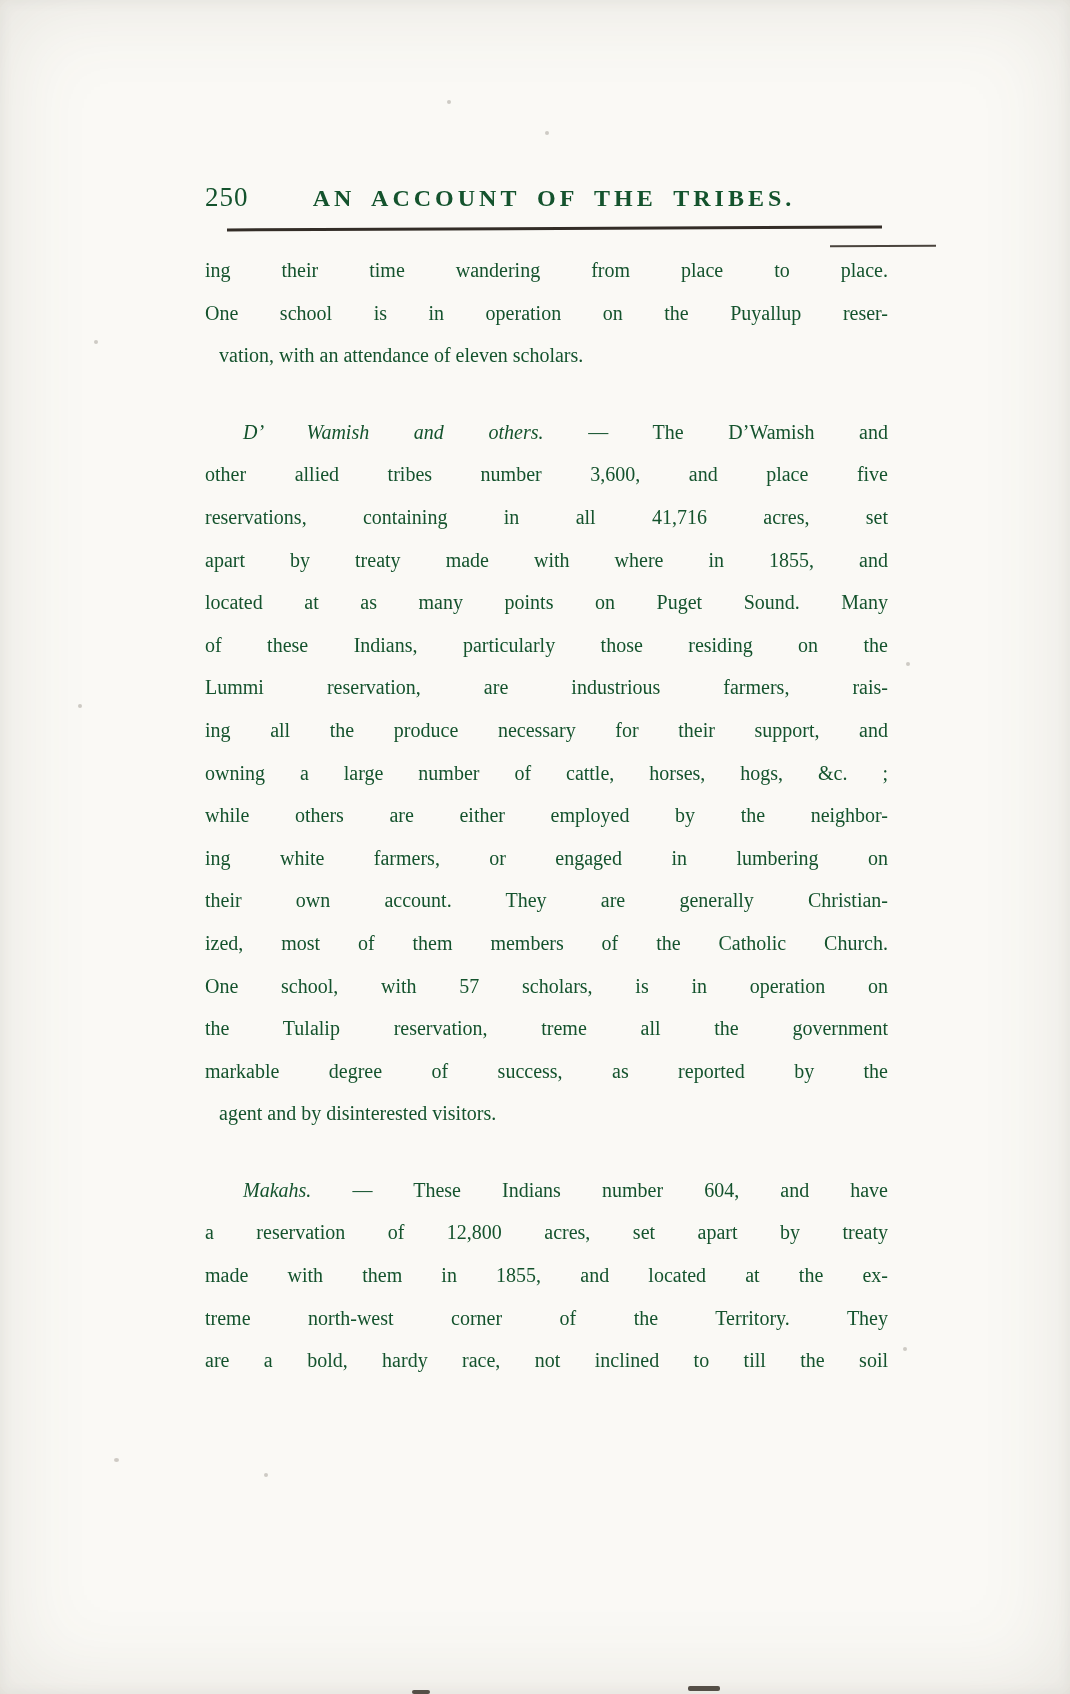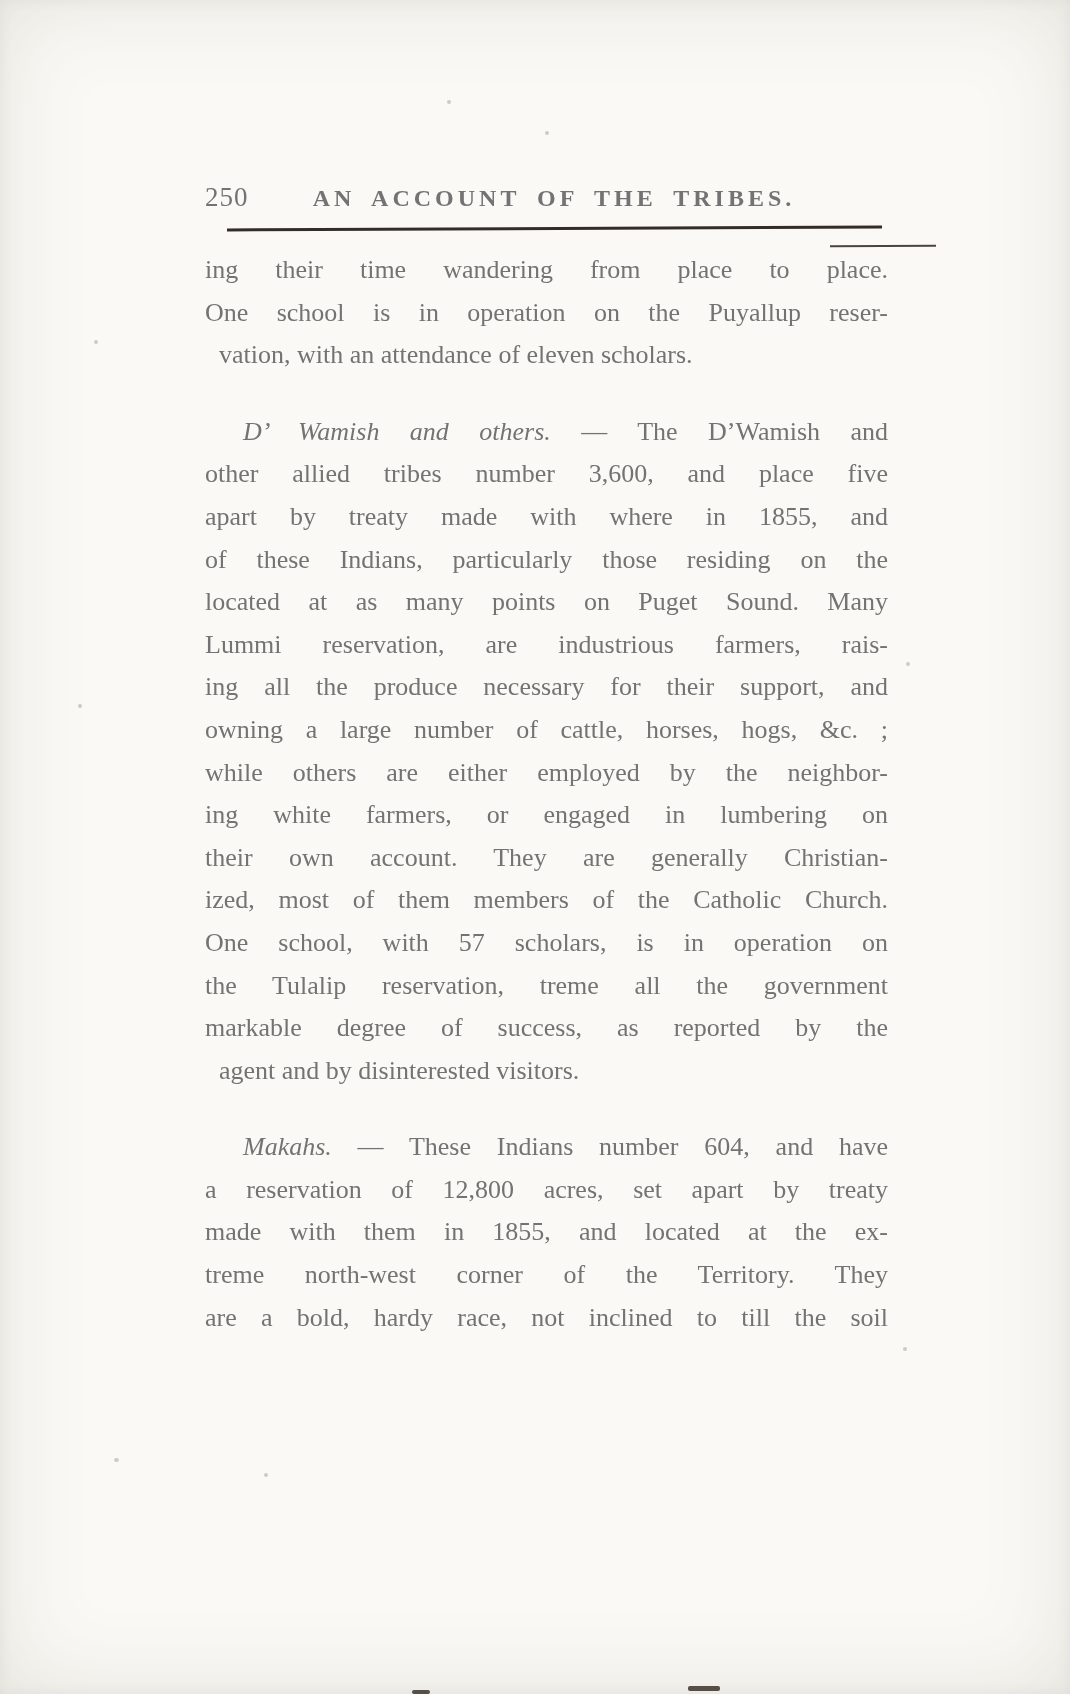--- a/index.html
+++ b/index.html
@@ -55,21 +55,21 @@
     position: absolute;
     left: 830px;
     top: 245px;
     width: 106px;
     height: 2px;
     background: #4a443d;
     transform: rotate(-0.3deg);
   }
   .body-text {
     margin-top: 19px;
-    font-size: 26px;
+    font-size: 20px;
   }
   .para { margin: 0; }
   .line {
     line-height: 42.6px;
     text-align: justify;
     overflow: hidden;
   }
   .line.just { text-align-last: justify; }
   .line.flush { text-align-last: left; margin-left: 14px; }
   .line.first-indent { text-indent: 38px; margin-top: 34px; }
@@ -82,21 +82,21 @@
   }
   .smudge {
     position: absolute;
     background: #554f47;
     border-radius: 2px;
   }
 </style>
 </head>
 <body>
 
-<div class="scan" style="background: rgb(250, 249, 245); color: #737373;">
+<div class="scan" style="background: rgb(250, 249, 245); color: #14532d;">
 
   <div class="speckle" style="left:447px; top:100px; width:4px; height:4px;"></div>
   <div class="speckle" style="left:545px; top:131px; width:4px; height:4px;"></div>
   <div class="speckle" style="left:94px; top:340px; width:4px; height:4px;"></div>
   <div class="speckle" style="left:906px; top:662px; width:4px; height:4px;"></div>
   <div class="speckle" style="left:78px; top:704px; width:4px; height:4px;"></div>
   <div class="speckle" style="left:903px; top:1347px; width:4px; height:4px;"></div>
   <div class="speckle" style="left:114px; top:1458px; width:5px; height:4px;"></div>
   <div class="speckle" style="left:264px; top:1473px; width:4px; height:4px;"></div>
   <div class="smudge" style="left:688px; top:1686px; width:32px; height:5px;"></div>
@@ -113,23 +113,24 @@
     <div class="rule-main"></div>
     <div class="body-text">
         <div class="para">
           <div class="line just">ing their time wandering from place to place.</div>
           <div class="line just">One school is in operation on the Puyallup reser-</div>
           <div class="line flush">vation, with an attendance of eleven scholars.</div>
         </div>
         <div class="para">
           <div class="line just first-indent"><span class="italic">D’ Wamish and others.</span> — The D’Wamish and</div>
           <div class="line just">other allied tribes number 3,600, and place five</div>
+          <div class="line just">reservations, containing in all 41,716 acres, set</div>
           <div class="line just">apart by treaty made with where in 1855, and</div>
+          <div class="line just">located at as many points on Puget Sound. Many</div>
           <div class="line just">of these Indians, particularly those residing on the</div>
-          <div class="line just">located at as many points on Puget Sound. Many</div>
           <div class="line just">Lummi reservation, are industrious farmers, rais-</div>
           <div class="line just">ing all the produce necessary for their support, and</div>
           <div class="line just">owning a large number of cattle, horses, hogs, &amp;c. ;</div>
           <div class="line just">while others are either employed by the neighbor-</div>
           <div class="line just">ing white farmers, or engaged in lumbering on</div>
           <div class="line just">their own account. They are generally Christian-</div>
           <div class="line just">ized, most of them members of the Catholic Church.</div>
           <div class="line just">One school, with 57 scholars, is in operation on</div>
           <div class="line just">the Tulalip reservation, treme all the government</div>
           <div class="line just">markable degree of success, as reported by the</div>

